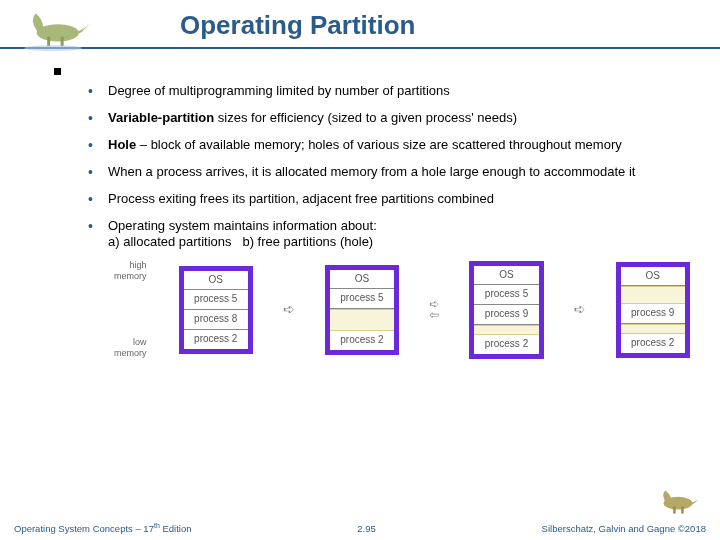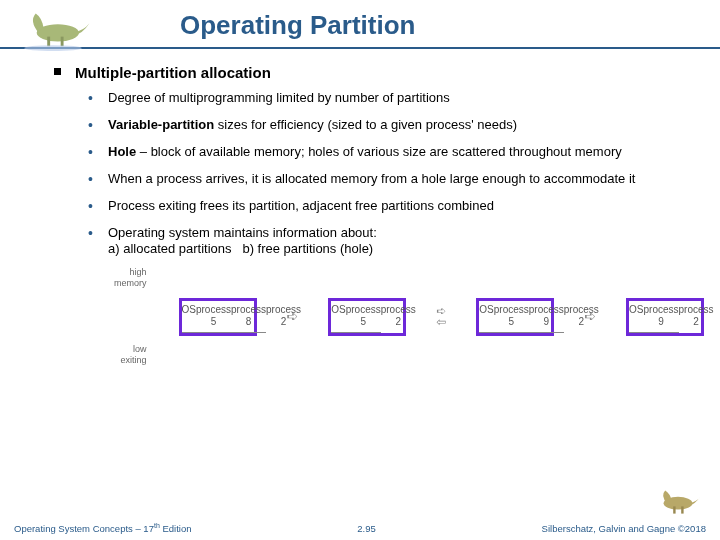--- a/index.html
+++ b/index.html
@@ -81,23 +81,23 @@
     flex-direction: column;
     justify-content: space-between;
     height: 100px;
     font-size: 9px;
     color: #666;
     text-align: right;
     padding-right: 2px;
   }
   .col {
     width: 78px;
-    border: 3px solid #6d28d9;
-    display: flex;
-    flex-direction: row;
+    border: 5px solid #6d28d9;
+    display: flex;
+    flex-direction: column;
     font-size: 10px;
     text-align: center;
     color: #555;
   }
   .cell {
     border-bottom: 1px solid #888;
     padding: 3px 0;
   }
   .cell:last-child { border-bottom: none; }
   .hole {
@@ -152,21 +152,20 @@
     <rect x="34" y="34" width="3" height="10" fill="#8a9860"></rect>
     <rect x="48" y="34" width="3" height="10" fill="#8a9860"></rect>
     <ellipse cx="40" cy="46" rx="30" ry="3" fill="#b4c8e8" opacity="0.6"></ellipse>
   </svg>
   <div class="title">Operating Partition</div>
 </div>
 
 <div class="content">
   <div class="top-bullet">
     <div class="square"></div>
-    <div class="text">Multiple-partition allocation</div>
   </div>
   <div class="sub-list" id="sub-list">
       <div class="sub-item">
         <div class="dot">•</div>
         <div class="txt">Degree of multiprogramming limited by number of partitions</div>
       </div>
       <div class="sub-item">
         <div class="dot">•</div>
         <div class="txt"><span class="bold">Variable-partition</span> sizes for efficiency (sized to a given process' needs)</div>
       </div>
@@ -186,21 +185,21 @@
         <div class="dot">•</div>
         <div class="txt">Operating system maintains information about:<br>a) allocated partitions&nbsp;&nbsp;&nbsp;b) free partitions (hole)</div>
       </div>
     </div>
 
   <div class="diagram">
     <div class="mem-labels">
       <div style="white-space:pre-line">high
 memory</div>
       <div style="white-space:pre-line">low
-exiting</div>
+memory</div>
     </div>
     <div class="col" id="col1">
         <div class="cell">OS</div>
         <div class="cell">process 5</div>
         <div class="cell">process 8</div>
         <div class="cell">process 2</div>
       </div>
     <div class="arrow">➪</div>
     <div class="col" id="col2">
         <div class="cell">OS</div>

